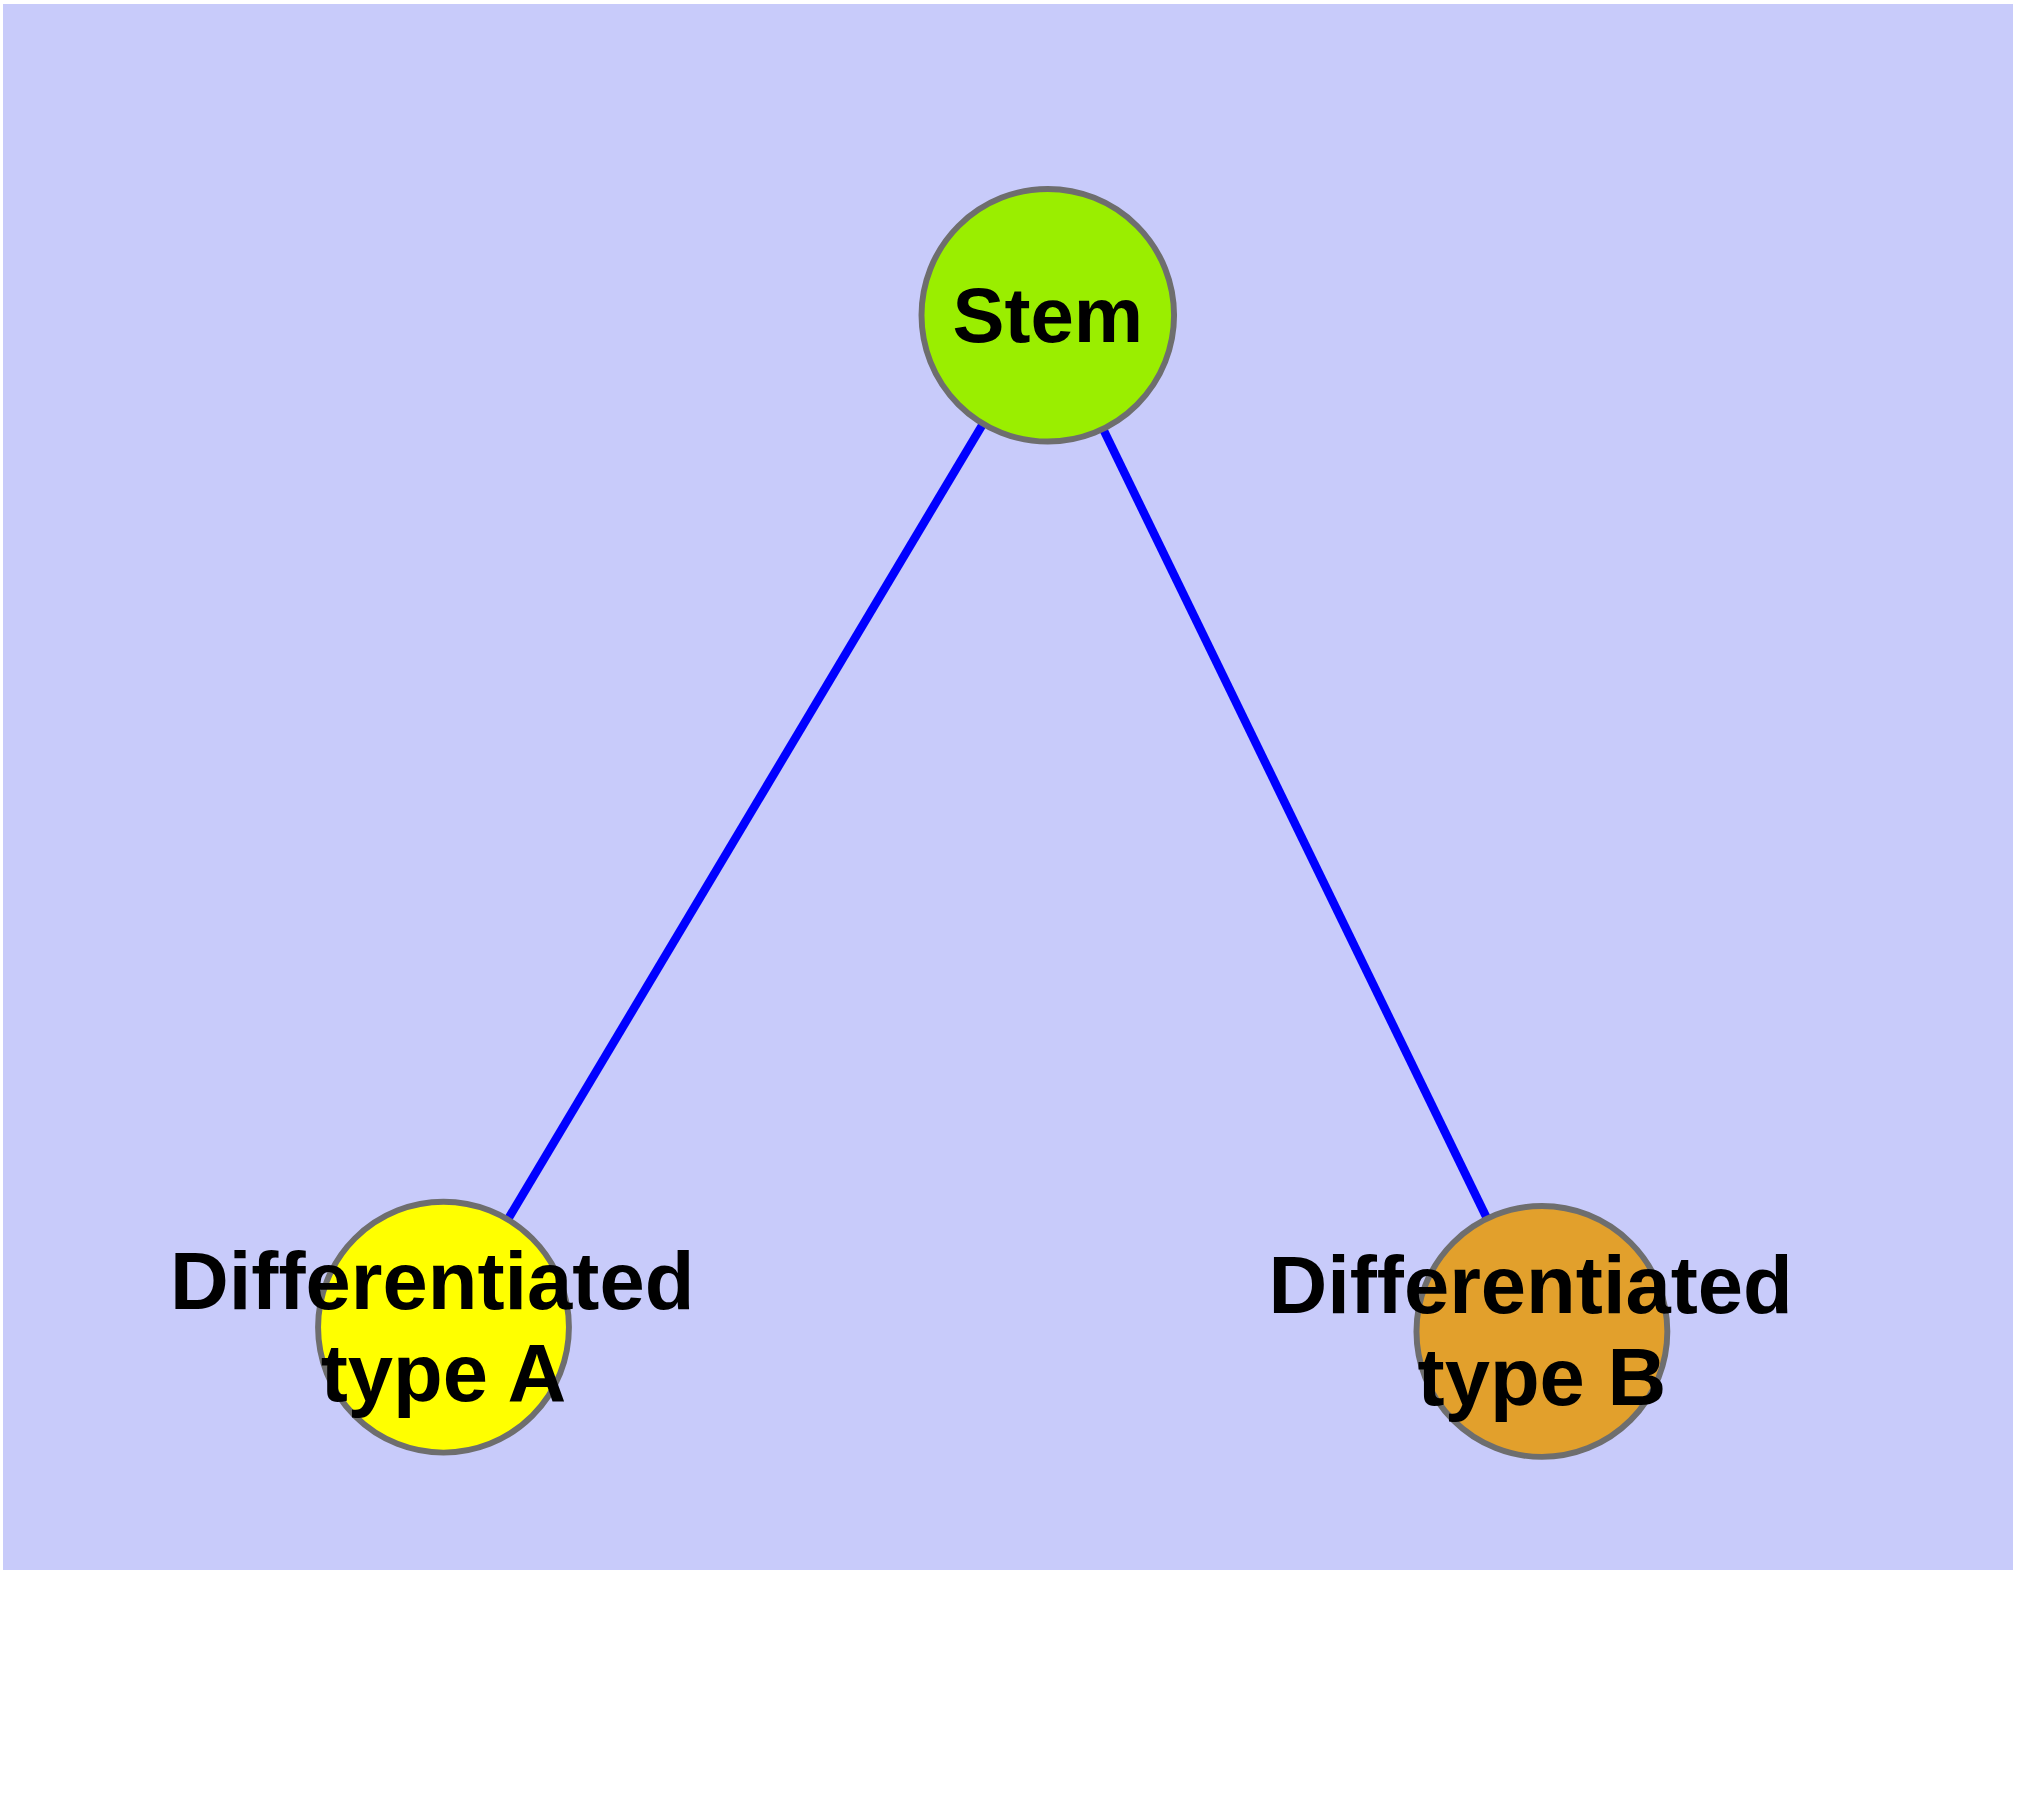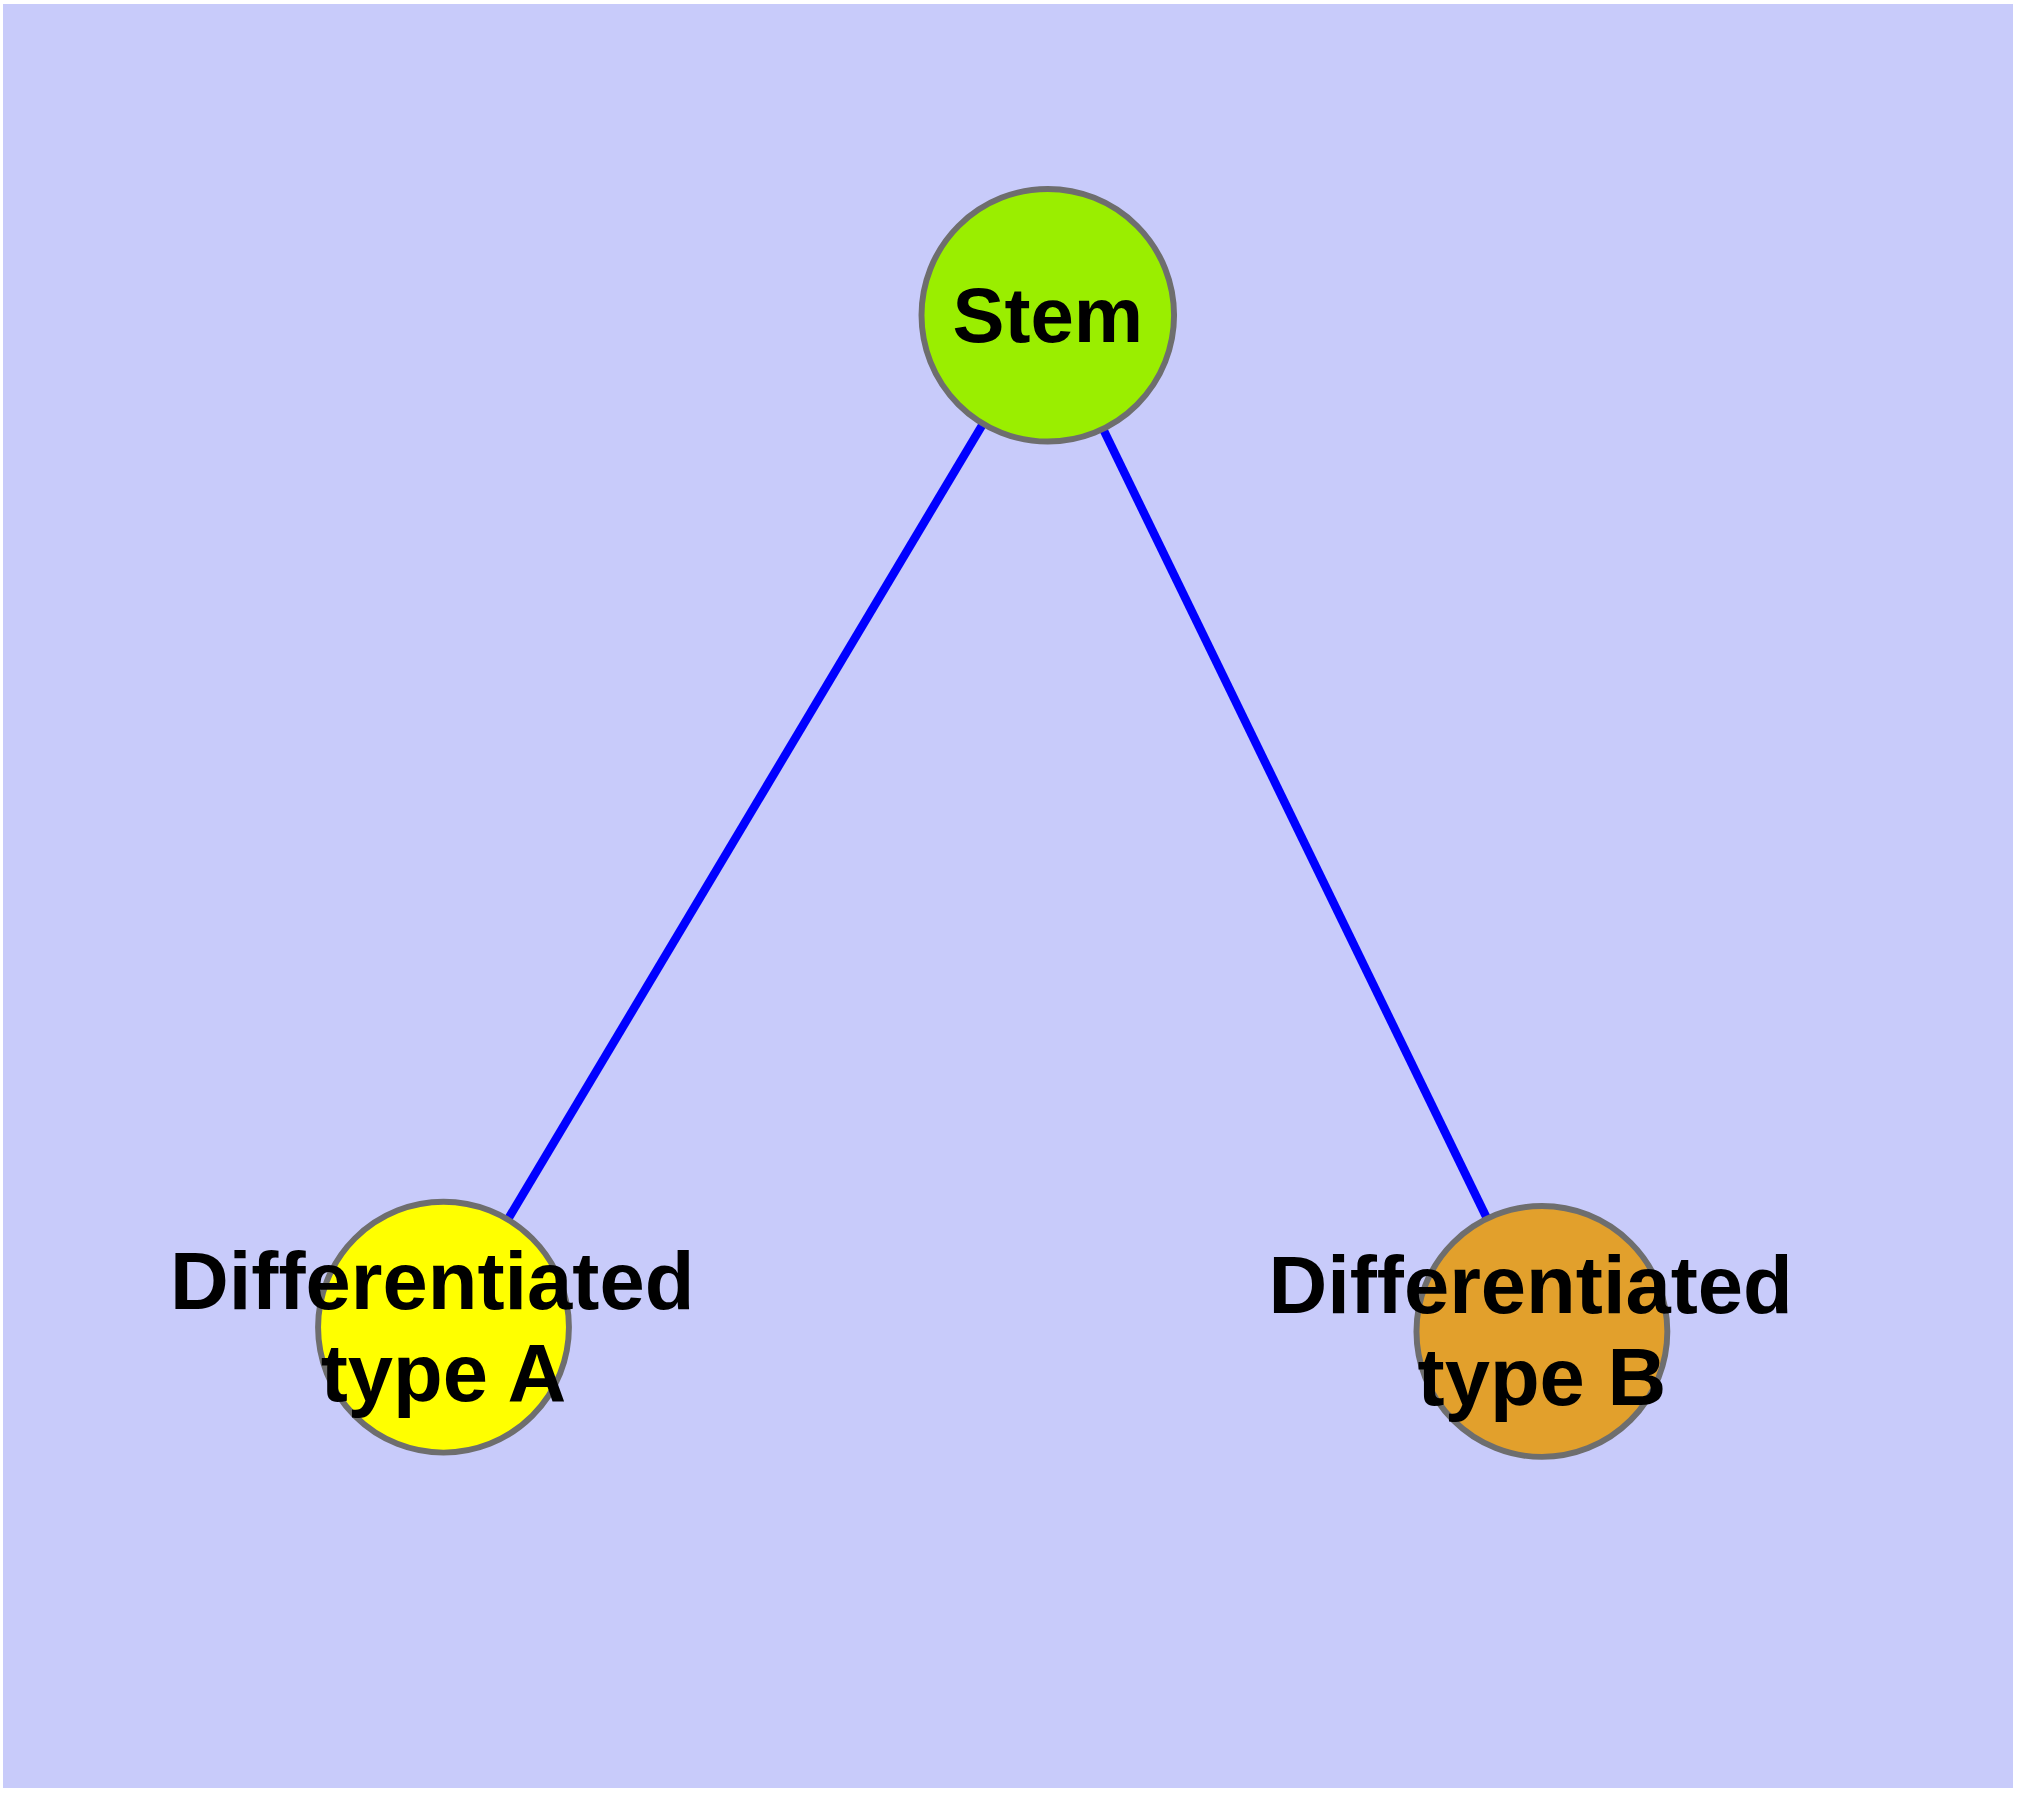--- a/index.html
+++ b/index.html
@@ -4,21 +4,21 @@
 <title>Cell differentiation graph</title>
 <style>
   html, body {
     margin: 0;
     padding: 0;
     background: #ffffff;
   }
   #stage {
     position: relative;
     width: 2021px;
-    height: 1788px;
+    height: 1570px;
     background: #ffffff;
     overflow: hidden;
     font-family: "Liberation Sans", "DejaVu Sans", sans-serif;
   }
   #canvas {
     position: absolute;
     left: 3.4px;
     top: 4.2px;
     width: 2010px;
     height: 1808px;

